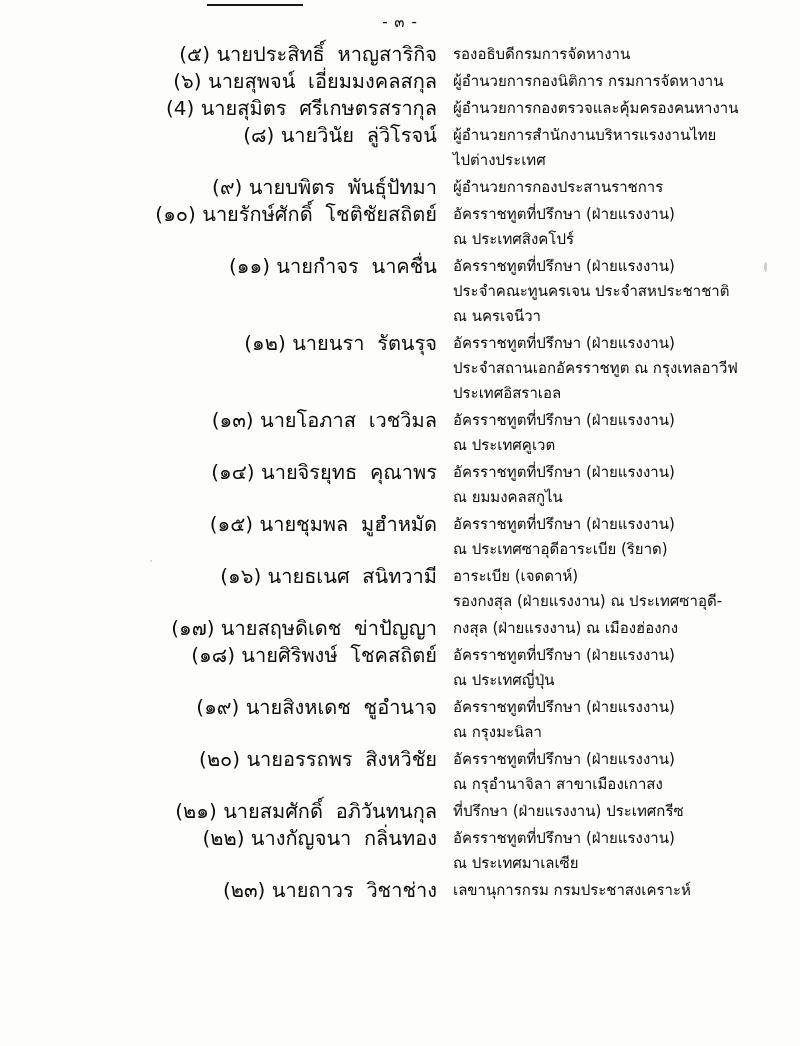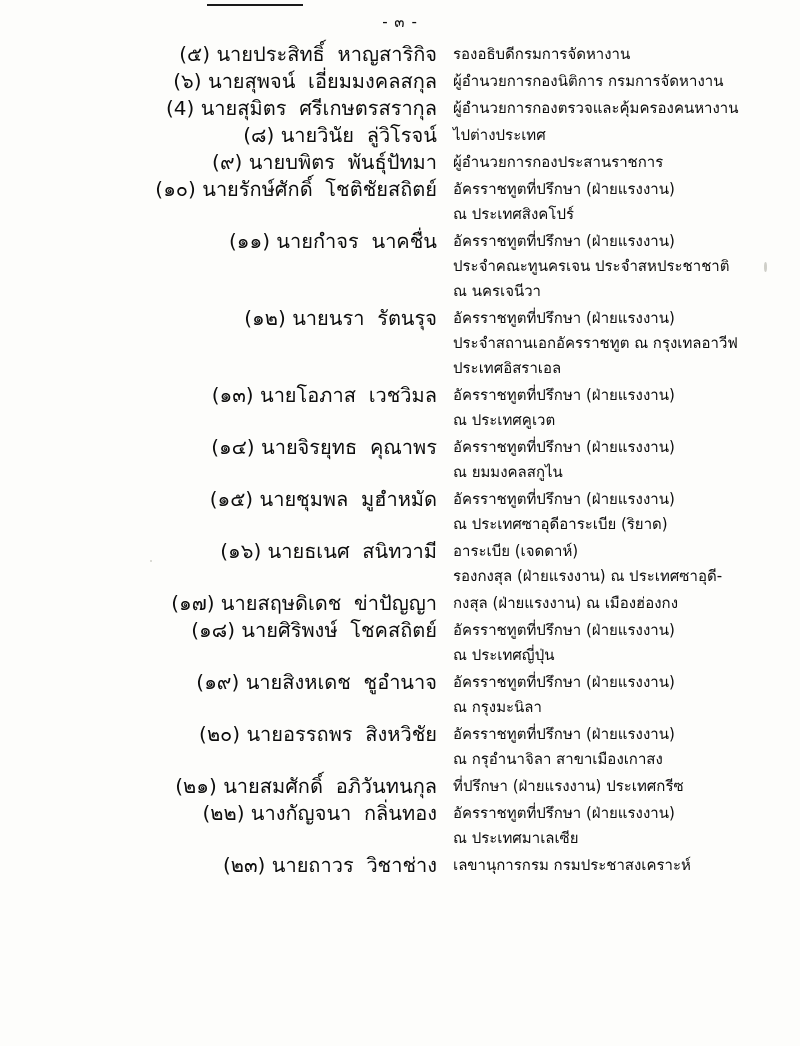--- a/index.html
+++ b/index.html
@@ -105,20 +105,21 @@
     <div class="row">
       <div class="col-name">(4) นายสุมิตร  ศรีเกษตรสรากุล</div>
       <div class="col-pos">
         <span class="pos-line">ผู้อำนวยการกองตรวจและคุ้มครองคนหางาน</span>
       </div>
     </div>
 
     <div class="row">
       <div class="col-name">(๘) นายวินัย  ลู่วิโรจน์</div>
       <div class="col-pos">
+        <span class="pos-line">ผู้อำนวยการสำนักงานบริหารแรงงานไทย</span>
         <span class="pos-line">ไปต่างประเทศ</span>
       </div>
     </div>
 
     <div class="row">
       <div class="col-name">(๙) นายบพิตร  พันธุ์ปัทมา</div>
       <div class="col-pos">
         <span class="pos-line">ผู้อำนวยการกองประสานราชการ</span>
       </div>
     </div>

